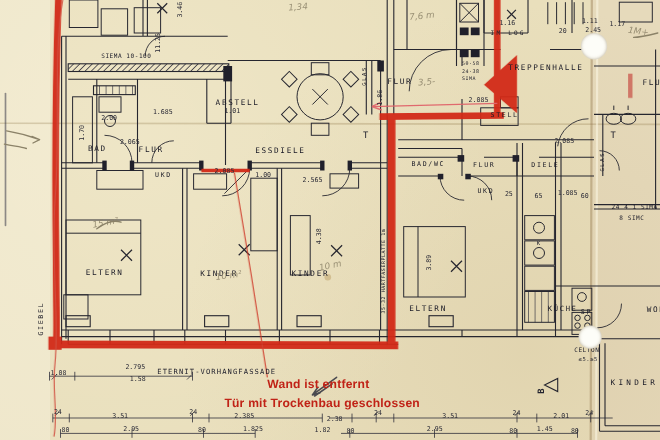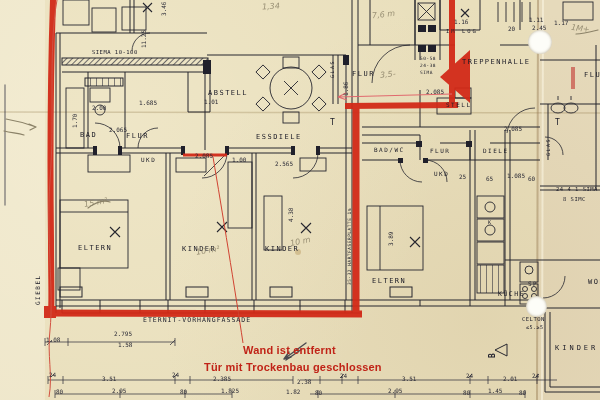--- a/index.html
+++ b/index.html
@@ -222,47 +222,47 @@
       <path d="M183,155 L227,155" stroke="#d22a18" stroke-width="3"></path>
       <path d="M213,157 C222,210 235,290 243,343" stroke="#cf3a2a" stroke-width="1"></path>
       <path d="M57,0 C48,50 55,120 50,180 C46,240 54,290 50,330 C47,355 53,375 49,397" stroke="#d0483a" stroke-width="1"></path>
       <rect x="571" y="67" width="4" height="22" fill="#c9574d" stroke="none" opacity=".8"></rect>
     </g>
   </svg>
 
   <div class="layer">
     <span class="room" style="left:80px;top:131px">BAD</span>
     <span class="room" style="left:126px;top:132px">FLUR</span>
-    <span class="room" style="left:256px;top:133px">ESSDIELE</span>
-    <span class="room" style="left:208px;top:89px">ABSTELL</span>
+    <span class="room" style="left:232px;top:133px">ESSDIELE</span>
+    <span class="room" style="left:196px;top:89px">ABSTELL</span>
     <span class="room" style="left:141px;top:156px;font-size:6px">UKD</span>
     <span class="room" style="left:78px;top:244px">ELTERN</span>
     <span class="room" style="left:182px;top:245px">KINDER</span>
     <span class="room" style="left:265px;top:245px">KINDER</span>
     <span class="room" style="left:372px;top:277px">ELTERN</span>
-    <span class="room" style="left:498px;top:290px;font-size:6.5px">KÜCHE</span>
+    <span class="room" style="left:498px;top:277px;font-size:6.5px">KÜCHE</span>
     <span class="room" style="left:528px;top:280px;font-size:6px">SP</span>
     <span class="room" style="left:462px;top:58px">TREPPENHALLE</span>
     <span class="room" style="left:352px;top:70px">FLUR</span>
     <span class="room" style="left:374px;top:146px;font-size:6px">BAD/WC</span>
     <span class="room" style="left:430px;top:147px;font-size:6px">FLUR</span>
     <span class="room" style="left:483px;top:147px;font-size:6px">DIELE</span>
     <span class="room" style="left:434px;top:170px;font-size:6px">UKD</span>
     <span class="room" style="left:555px;top:344px;letter-spacing:3px">KINDER</span>
     <span class="room" style="left:584px;top:71px">FLUR</span>
     <span class="room" style="left:588px;top:278px">WOH</span>
     <span class="room" style="left:446px;top:101px;font-size:6px">STELL</span>
     <span class="room v" style="left:34px;top:305px;font-size:6px">GIEBEL</span>
     <span class="room v" style="left:329px;top:78px;font-size:5px">GLAS</span>
     <span class="room v" style="left:545px;top:156px;font-size:5px">GLAS</span>
   </div>
 
   <div class="layer">
     <span class="wl" style="left:92px;top:49px">SIEMA 10-100</span>
-    <span class="wl" style="left:143px;top:316px;font-size:6.5px;letter-spacing:1px">ETERNIT-VORHANGFASSADE</span>
+    <span class="wl" style="left:143px;top:334px;font-size:6.5px;letter-spacing:1px">ETERNIT-VORHANGFASSADE</span>
     <span class="wl v" style="left:347px;top:285px;font-size:4.5px">35·32 HARTFASERPLATTE 1m</span>
     <span class="wl" style="left:556px;top:186px">24 4 1 SIMA</span>
     <span class="wl" style="left:563px;top:196px">8 SIMC</span>
     <span class="wl" style="left:420px;top:56px;font-size:4.5px">50·58</span>
     <span class="wl" style="left:420px;top:63px;font-size:4.5px">24·38</span>
     <span class="wl" style="left:420px;top:70px;font-size:4.5px">SIMA</span>
     <span class="wl" style="left:446px;top:28px;letter-spacing:2px">IM LOG</span>
     <span class="wl" style="left:522px;top:316px">CELTON</span>
     <span class="wl" style="left:526px;top:324px;font-size:5px">≤5.≥5</span>
     <span class="wl v" style="left:488px;top:358px;font-size:8px;font-weight:bold">B</span>

